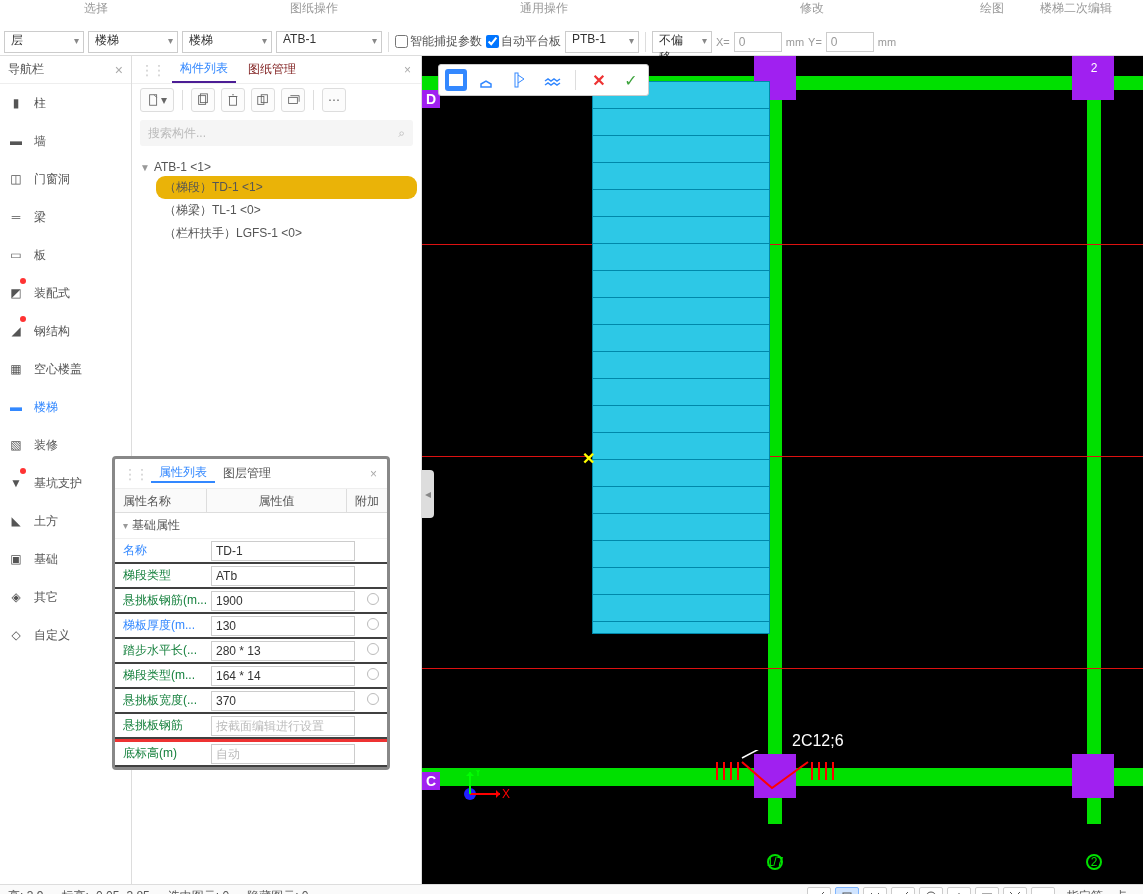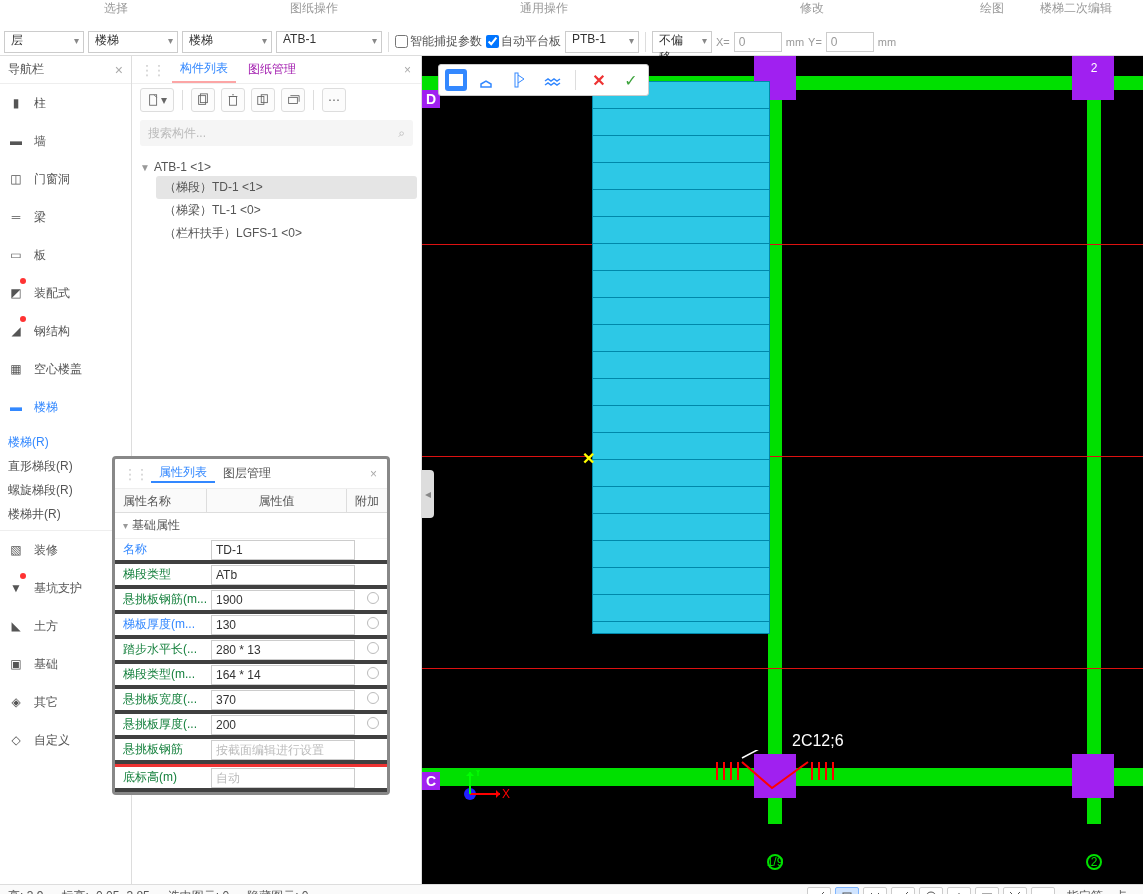--- a/index.html
+++ b/index.html
@@ -31,50 +31,50 @@
 .nav-icon { width: 20px; height: 20px; display: inline-flex; align-items: center; justify-content: center; }
 .nav-dot { position: absolute; left: 20px; top: 4px; width: 6px; height: 6px; background: #f33; border-radius: 50%; }
 .nav-sub { padding: 4px 0 4px 8px; border-bottom: 1px solid #eee; }
 .nav-sub-item { height: 24px; display: flex; align-items: center; color: #555; cursor: pointer; }
 .nav-sub-item.active { color: #3388ff; }
 
 
 .comp-panel { width: 290px; border-right: 1px solid #ddd; background: #fff; position: relative; }
 .comp-tabs { height: 28px; display: flex; align-items: center; border-bottom: 1px solid #eee; padding: 0 4px; gap: 4px; }
 .drag-handle { color: #ccc; letter-spacing: -2px; font-size: 14px; padding: 0 4px; cursor: move; }
-.comp-tab { padding: 4px 8px; color: #a21caf; cursor: pointer; }
-.comp-tab.active { color: #3388ff; border-bottom: 2px solid #fca5a5; }
+.comp-tab { padding: 4px 8px; color: #7f1d1d; cursor: pointer; }
+.comp-tab.active { color: #3388ff; border-bottom: 2px solid #4c1d95; }
 .comp-close { margin-left: auto; color: #aaa; cursor: pointer; padding: 0 6px; }
 
 .comp-toolbar { height: 32px; display: flex; align-items: center; gap: 6px; padding: 0 8px; }
 .icon-btn { width: 24px; height: 24px; border: 1px solid #ddd; border-radius: 3px; display: inline-flex; align-items: center; justify-content: center; background: #fcfcfc; cursor: pointer; color: #666; }
 .icon-btn.wide { width: 34px; }
 .icon-btn svg { width: 14px; height: 14px; }
 
 .comp-search { margin: 4px 8px; height: 26px; background: #f5f5f5; border-radius: 3px; display: flex; align-items: center; padding: 0 8px; color: #bbb; }
 .comp-search span:last-child { margin-left: auto; }
 
 .comp-tree { padding: 8px 4px; }
 .tree-root { display: flex; align-items: center; gap: 4px; color: #555; padding: 2px 4px; }
 .tree-caret { color: #999; font-size: 10px; }
 .tree-item { margin-left: 20px; padding: 3px 8px; color: #555; cursor: pointer; border-radius: 3px; }
-.tree-item.selected { background: #e5e5e5; }
+.tree-item.selected { background: #eab308; border-radius: 9px; }
 
 
 .props-panel { position: absolute; left: 112px; top: 456px; width: 278px; background: #fff; border: 3px solid #888; border-radius: 4px; z-index: 10; }
 .props-tabs { height: 30px; display: flex; align-items: center; border-bottom: 1px solid #eee; padding: 0 4px; }
 .props-tab { padding: 0 8px; color: #555; cursor: pointer; }
 .props-tab.active { color: #3388ff; border-bottom: 2px solid #3388ff; }
 .props-header { display: flex; height: 24px; border-bottom: 1px solid #ddd; background: #fafafa; }
 .props-header div { padding: 4px 8px; border-right: 1px solid #ddd; color: #555; }
 .ph-name { width: 92px; }
 .ph-value { flex: 1; text-align: center; }
 .ph-extra { width: 40px; text-align: center; border-right: none !important; }
 .props-section { padding: 4px 8px; color: #555; border-bottom: 1px solid #f0f0f0; display: flex; align-items: center; gap: 4px; }
-.props-row { display: flex; align-items: center; height: 25px; border-bottom: 4px solid #404040; }
+.props-row { display: flex; align-items: center; height: 25px; border-bottom: 2px solid #404040; }
 .pr-name { width: 92px; padding: 0 8px; color: #15803d; overflow: hidden; white-space: nowrap; }
 .pr-name.link { color: #3388ff; }
 .pr-value { flex: 1; padding: 0 4px; }
 .pr-value input { width: 100%; height: 20px; border: 1px solid #ccc; padding: 0 4px; color: #333; }
 .pr-value input::placeholder { color: #bbb; }
 .pr-extra { width: 28px; text-align: center; }
 .pr-extra .radio { width: 12px; height: 12px; border: 1px solid #bbb; border-radius: 50%; display: inline-block; }
 .red-line { height: 3px; background: #e33; margin: 0; }
 
 
@@ -104,21 +104,21 @@
 .status-bar { height: 24px; border-top: 1px solid #ddd; display: flex; align-items: center; padding: 0 8px; gap: 18px; color: #555; background: #fafafa; }
 .status-right { margin-left: auto; display: flex; align-items: center; gap: 4px; }
 .sb-btn { width: 24px; height: 20px; border: 1px solid #ccc; border-radius: 2px; display: inline-flex; align-items: center; justify-content: center; background: #fff; cursor: pointer; }
 .sb-btn.active { background: #d0e4ff; border-color: #7fb5ff; }
 .sb-btn svg { width: 14px; height: 14px; }
 </style>
 </head>
 <body>
 
 <div class="ribbon-labels">
-  <span style="left:104px">选择</span>
+  <span style="left:84px">选择</span>
   <span style="left:290px">图纸操作</span>
   <span style="left:520px">通用操作</span>
   <span style="left:800px">修改</span>
   <span style="left:980px">绘图</span>
   <span style="left:1040px">楼梯二次编辑</span>
 </div>
 
 <div class="top-toolbar">
   <div class="tb-select" style="width:80px">层</div>
   <div class="tb-select" style="width:90px">楼梯</div>
@@ -184,26 +184,20 @@
         </div>
         <div class="nav-item">
           <span class="nav-icon">▦</span>
           <span>空心楼盖</span>
         </div>
         <div class="nav-item active">
           <span class="nav-icon">▬</span>
           <span>楼梯</span>
         </div>
       </div>
-    <div class="nav-sub" id="nav-sub">
-        <div class="nav-sub-item active">楼梯(R)</div>
-        <div class="nav-sub-item">直形梯段(R)</div>
-        <div class="nav-sub-item">螺旋梯段(R)</div>
-        <div class="nav-sub-item">楼梯井(R)</div>
-      </div>
     <div id="nav-items2">
         <div class="nav-item">
           <span class="nav-icon">▧</span>
           <span>装修</span>
         </div>
         <div class="nav-item">
           <span class="nav-dot"></span>
           <span class="nav-icon">▼</span>
           <span>基坑支护</span>
         </div>
@@ -364,21 +358,21 @@
       <circle cx="18" cy="24" r="6" fill="#2020ff"></circle>
       <path d="M18 24 L48 24" stroke="#f00" stroke-width="2"></path>
         <path d="M44 20 L48 24 L44 28" fill="#f00"></path>
       <path d="M18 24 L18 2" stroke="#0f0" stroke-width="2"></path>
         <path d="M14 6 L18 2 L22 6" fill="#0f0"></path>
       <text x="50" y="28" fill="#f00" font-size="11">X</text>
       <text x="22" y="6" fill="#0f0" font-size="11">Y</text>
     </svg>
 
     <div class="axis-label" style="left:345px;top:798px">
-        <span>1/9</span>
+        <span>1/7</span>
       </div>
     <div class="axis-label" style="left:664px;top:798px">
         <span>2</span>
       </div>
     <div class="axis-label" style="left:664px;top:4px;border:none;background:none;font-size:18px;color:#fff">
         <span>2</span>
       </div>
   </div>
 </div>
 
@@ -428,25 +422,20 @@
         <div class="pr-name">梯段类型(m...</div>
         <div class="pr-value"><input value="164 * 14" style=""></div>
         <div class="pr-extra"><span class="radio"></span></div>
       </div>
       <div class="props-row">
         <div class="pr-name">悬挑板宽度(...</div>
         <div class="pr-value"><input value="370" style=""></div>
         <div class="pr-extra"><span class="radio"></span></div>
       </div>
       <div class="props-row">
-        <div class="pr-name">悬挑板厚度(...</div>
-        <div class="pr-value"><input value="200" style=""></div>
-        <div class="pr-extra"><span class="radio"></span></div>
-      </div>
-      <div class="props-row">
         <div class="pr-name">悬挑板钢筋</div>
         <div class="pr-value"><input placeholder="按截面编辑进行设置" style=""></div>
         <div class="pr-extra"></div>
       </div>
       <div class="red-line"></div>
       <div class="props-row">
         <div class="pr-name">底标高(m)</div>
         <div class="pr-value"><input placeholder="自动" style=""></div>
         <div class="pr-extra"></div>
       </div>

